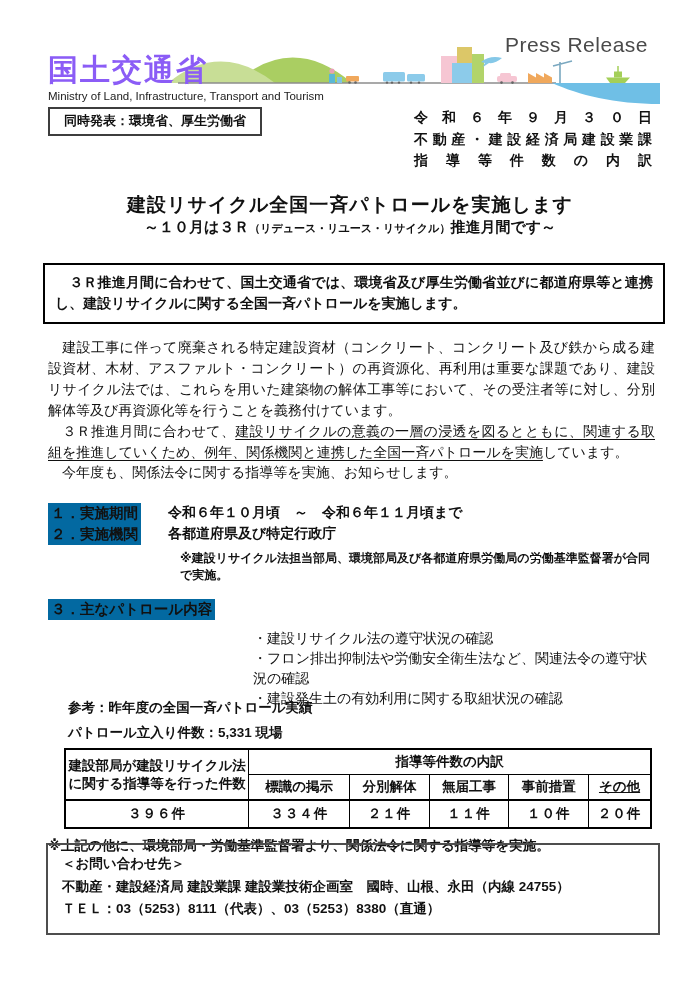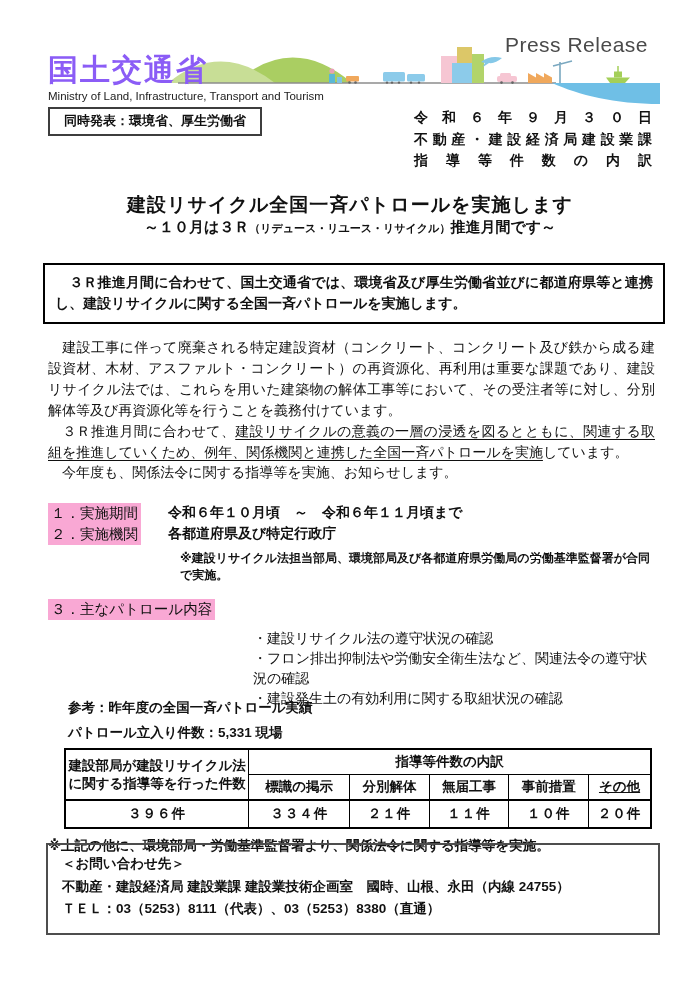--- a/index.html
+++ b/index.html
@@ -54,22 +54,22 @@
   .body-flow {
     position:absolute; top:337px; left:48px; width:607px;
     font-size:14px; line-height:20.9px; text-align:justify; font-weight:500;
   }
   .body-flow p { margin:0; }
   .u { text-decoration:underline; text-underline-offset:3px; }
   
   .sections { position:absolute; top:503px; left:48px; width:612px; }
   .sec-row { display:grid; grid-template-columns:120px 1fr; align-items:start; }
   .sec-label {
-    justify-self:start; background:#f9a8d4; padding:1px 3px;
-    font-size:14.5px; font-weight:normal; white-space:nowrap;
+    justify-self:start; background:#0369a1; padding:1px 3px;
+    font-size:14.5px; font-weight:bold; white-space:nowrap;
   }
   .sec-content { font-size:14px; font-weight:bold; padding-top:1px; }
   .sec-note { margin:5px 0 15px 132px; font-size:12px; font-weight:bold; }
   .sec-bullets { margin:8px 0 0 205px; font-size:14px; font-weight:500; line-height:20px; }
   .sec-bullets div { margin-bottom:0; }
   
   .reference { position:absolute; top:699px; left:48px; width:606px; }
   .ref-title { font-size:13.5px; font-weight:bold; margin-left:20px; }
   .ref-count { font-size:13.5px; font-weight:bold; margin:7px 0 0 20px; }
   table.patrol {

